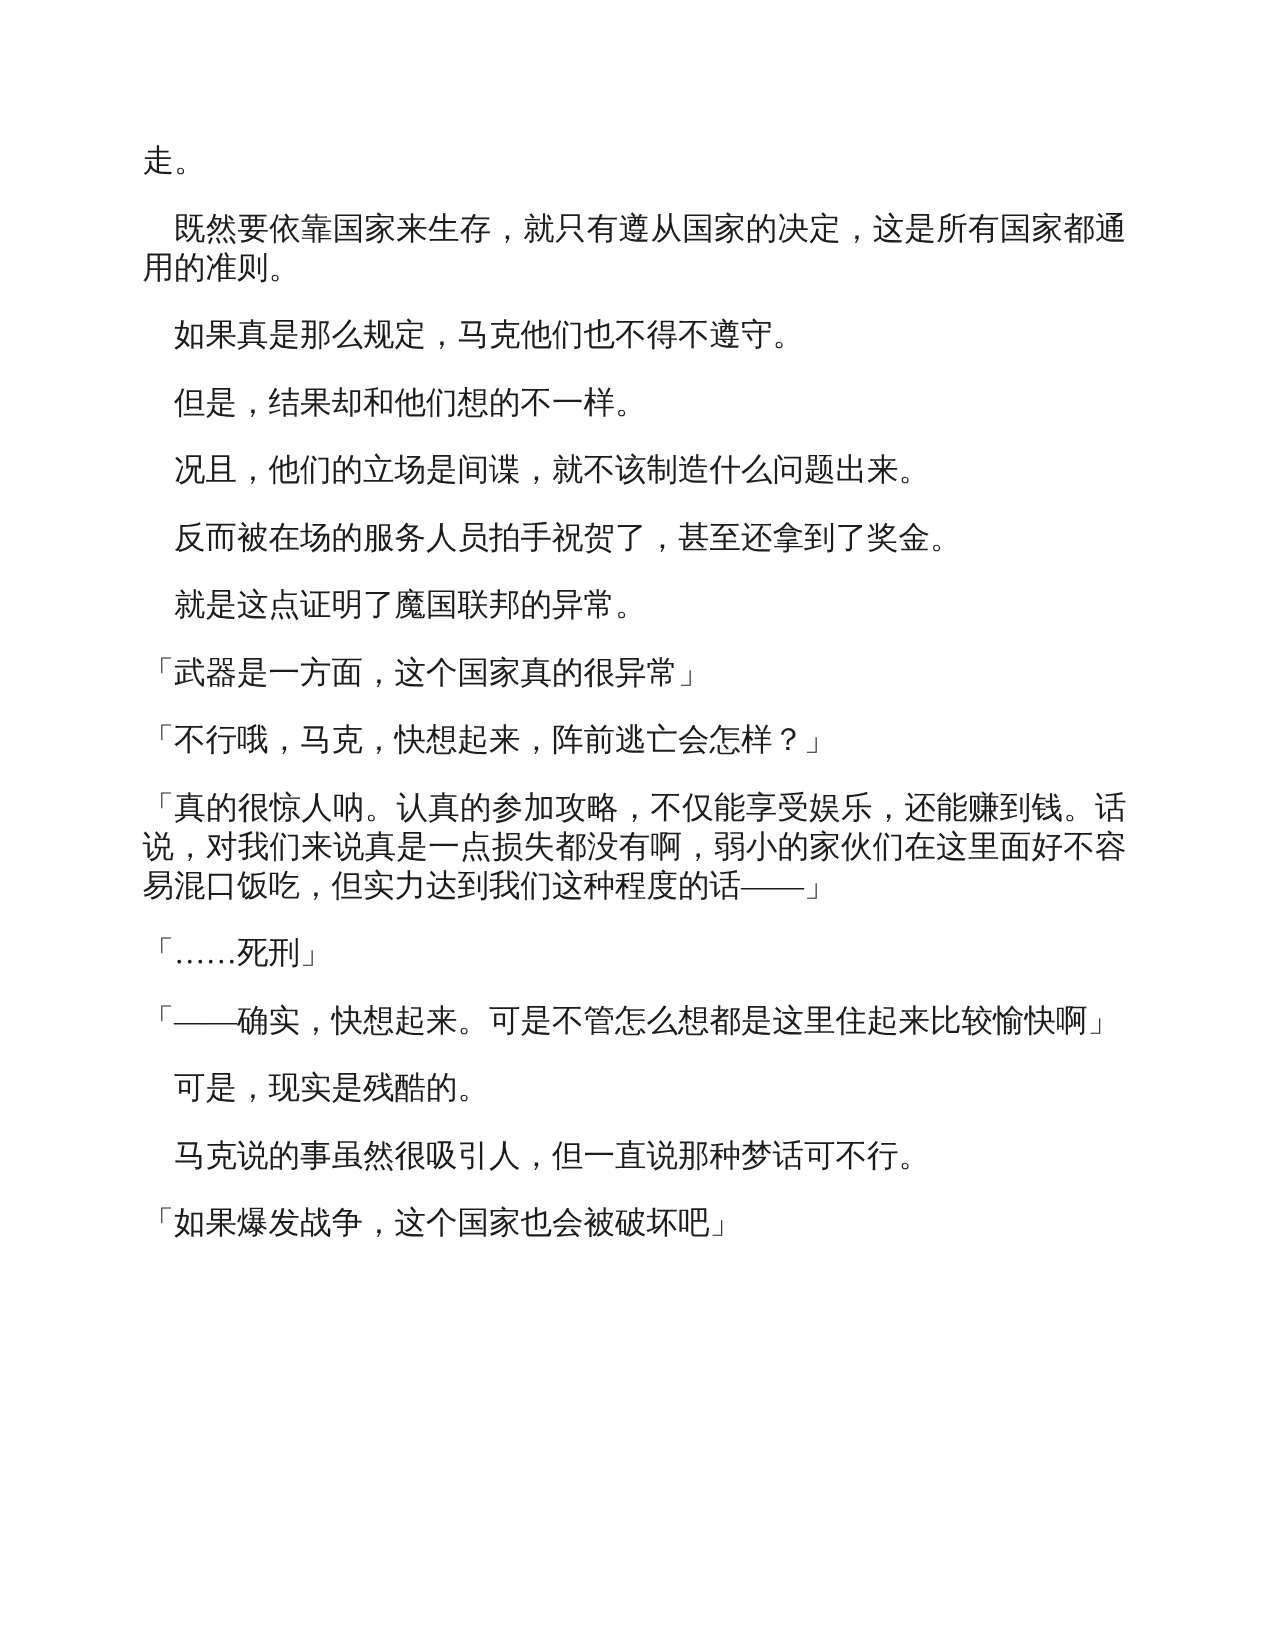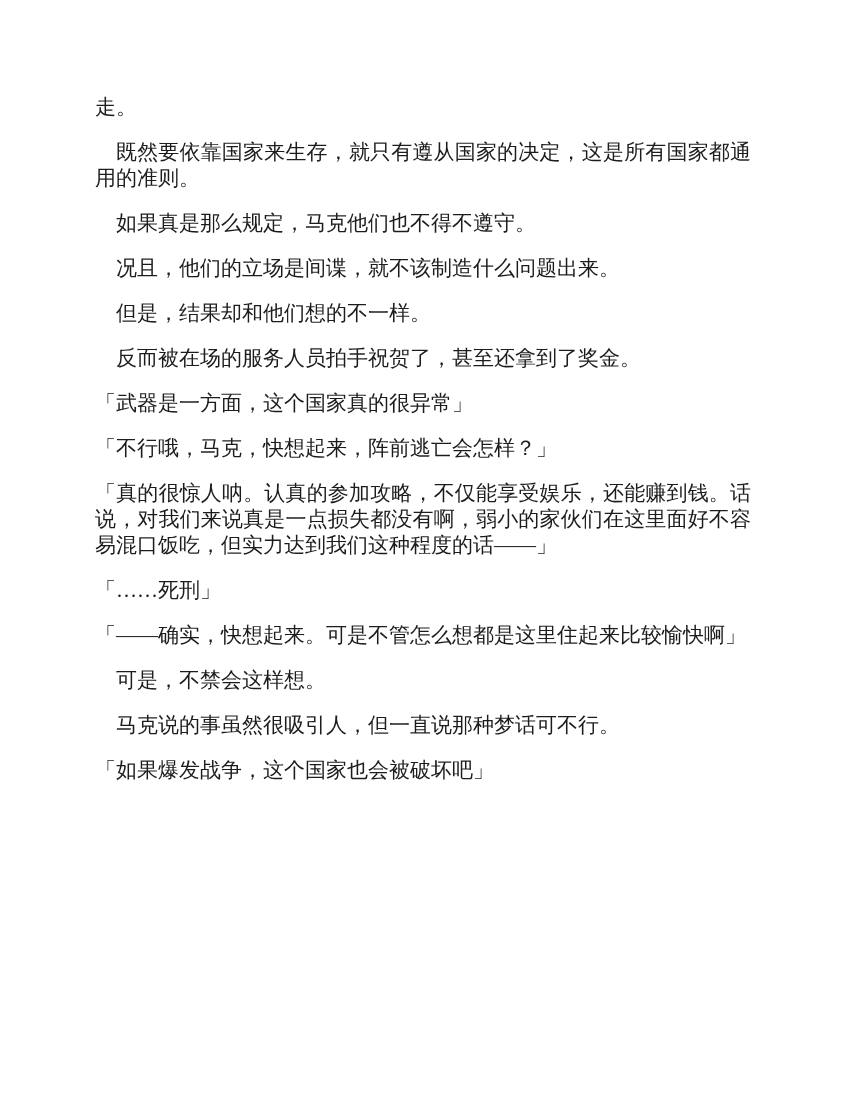--- a/index.html
+++ b/index.html
@@ -33,25 +33,26 @@
   }
 </style>
 </head>
 <body>
 
 <div class="page">
   <div class="text-block" id="text-block" style="color: rgb(28, 28, 28);">
       <p class="">走。</p>
       <p class="indent">既然要依靠国家来生存，就只有遵从国家的决定，这是所有国家都通用的准则。</p>
       <p class="indent">如果真是那么规定，马克他们也不得不遵守。</p>
+      <p class="indent">但是，结果却和他们想的不一样。</p>
       <p class="indent">况且，他们的立场是间谍，就不该制造什么问题出来。</p>
-      <p class="indent">但是，结果却和他们想的不一样。</p>
       <p class="indent">反而被在场的服务人员拍手祝贺了，甚至还拿到了奖金。</p>
+      <p class="indent">就是这点证明了魔国联邦的异常。</p>
       <p class="">「武器是一方面，这个国家真的很异常」</p>
       <p class="">「不行哦，马克，快想起来，阵前逃亡会怎样？」</p>
       <p class="">「真的很惊人呐。认真的参加攻略，不仅能享受娱乐，还能赚到钱。话说，对我们来说真是一点损失都没有啊，弱小的家伙们在这里面好不容易混口饭吃，但实力达到我们这种程度的话——」</p>
       <p class="">「……死刑」</p>
       <p class="">「——确实，快想起来。可是不管怎么想都是这里住起来比较愉快啊」</p>
-      <p class="indent">可是，不禁会这样想。</p>
+      <p class="indent">可是，现实是残酷的。</p>
       <p class="indent">马克说的事虽然很吸引人，但一直说那种梦话可不行。</p>
       <p class="">「如果爆发战争，这个国家也会被破坏吧」</p>
     </div>
 </div>
 
 </body></html>

